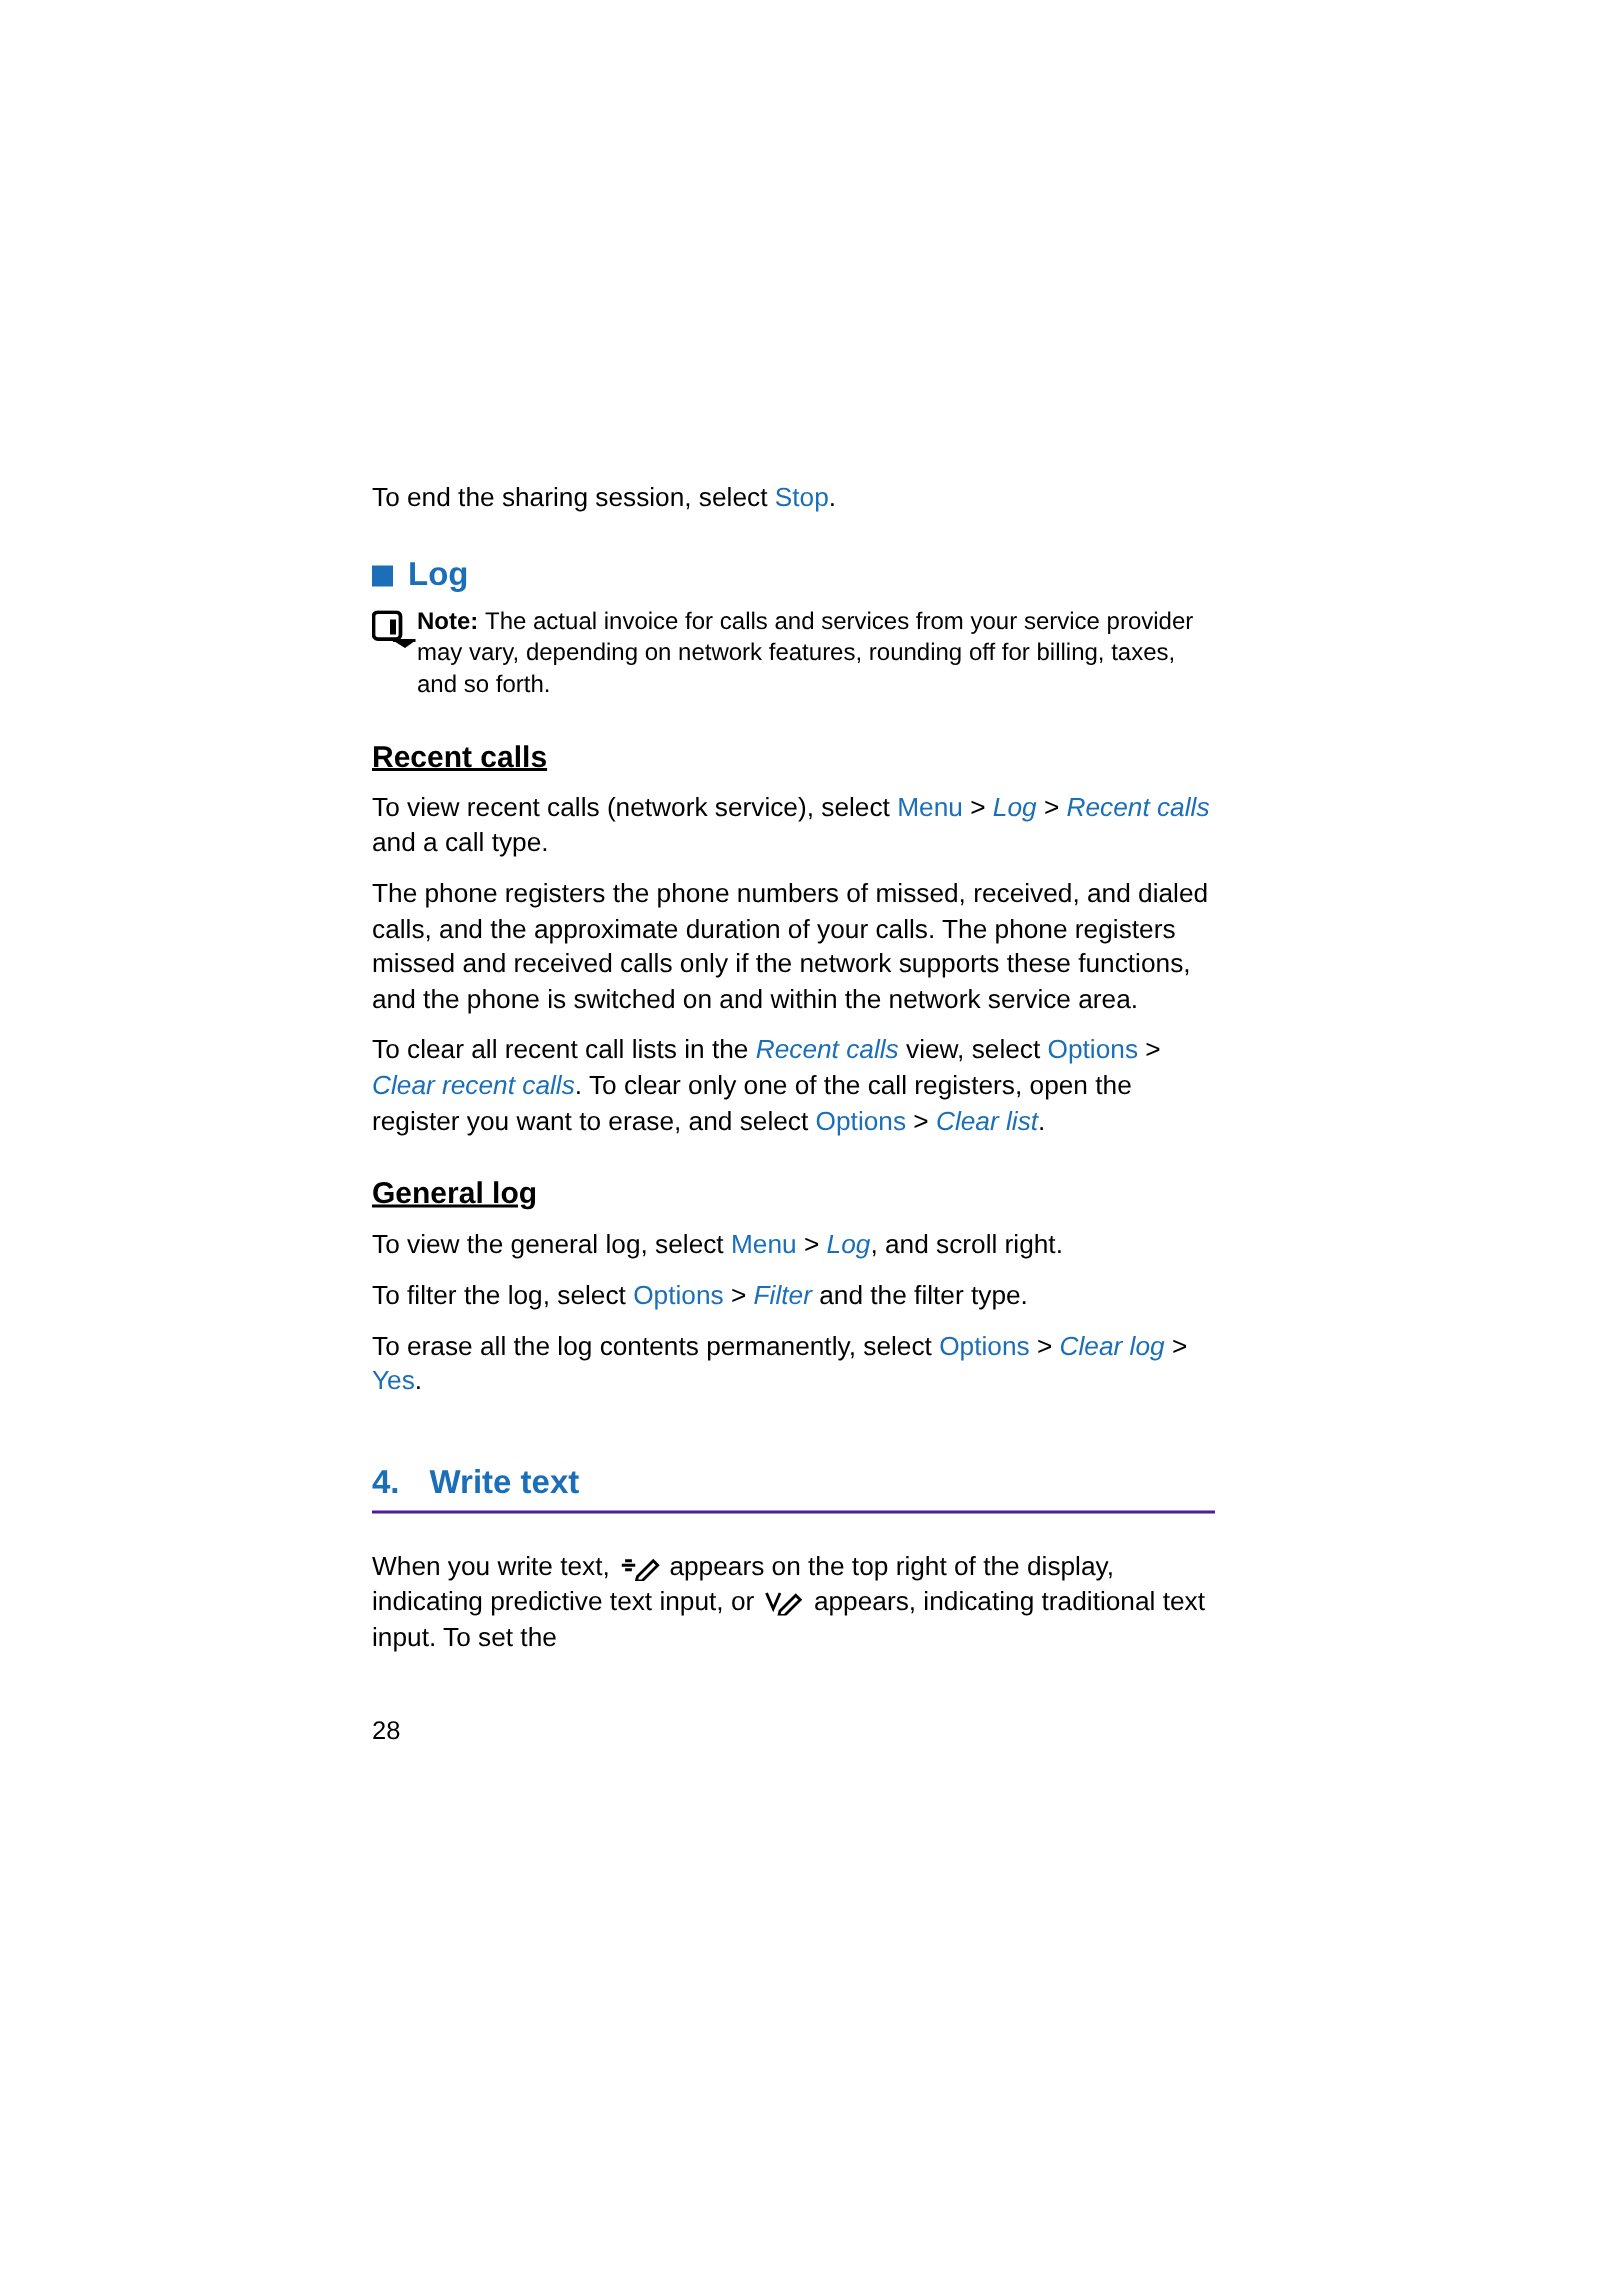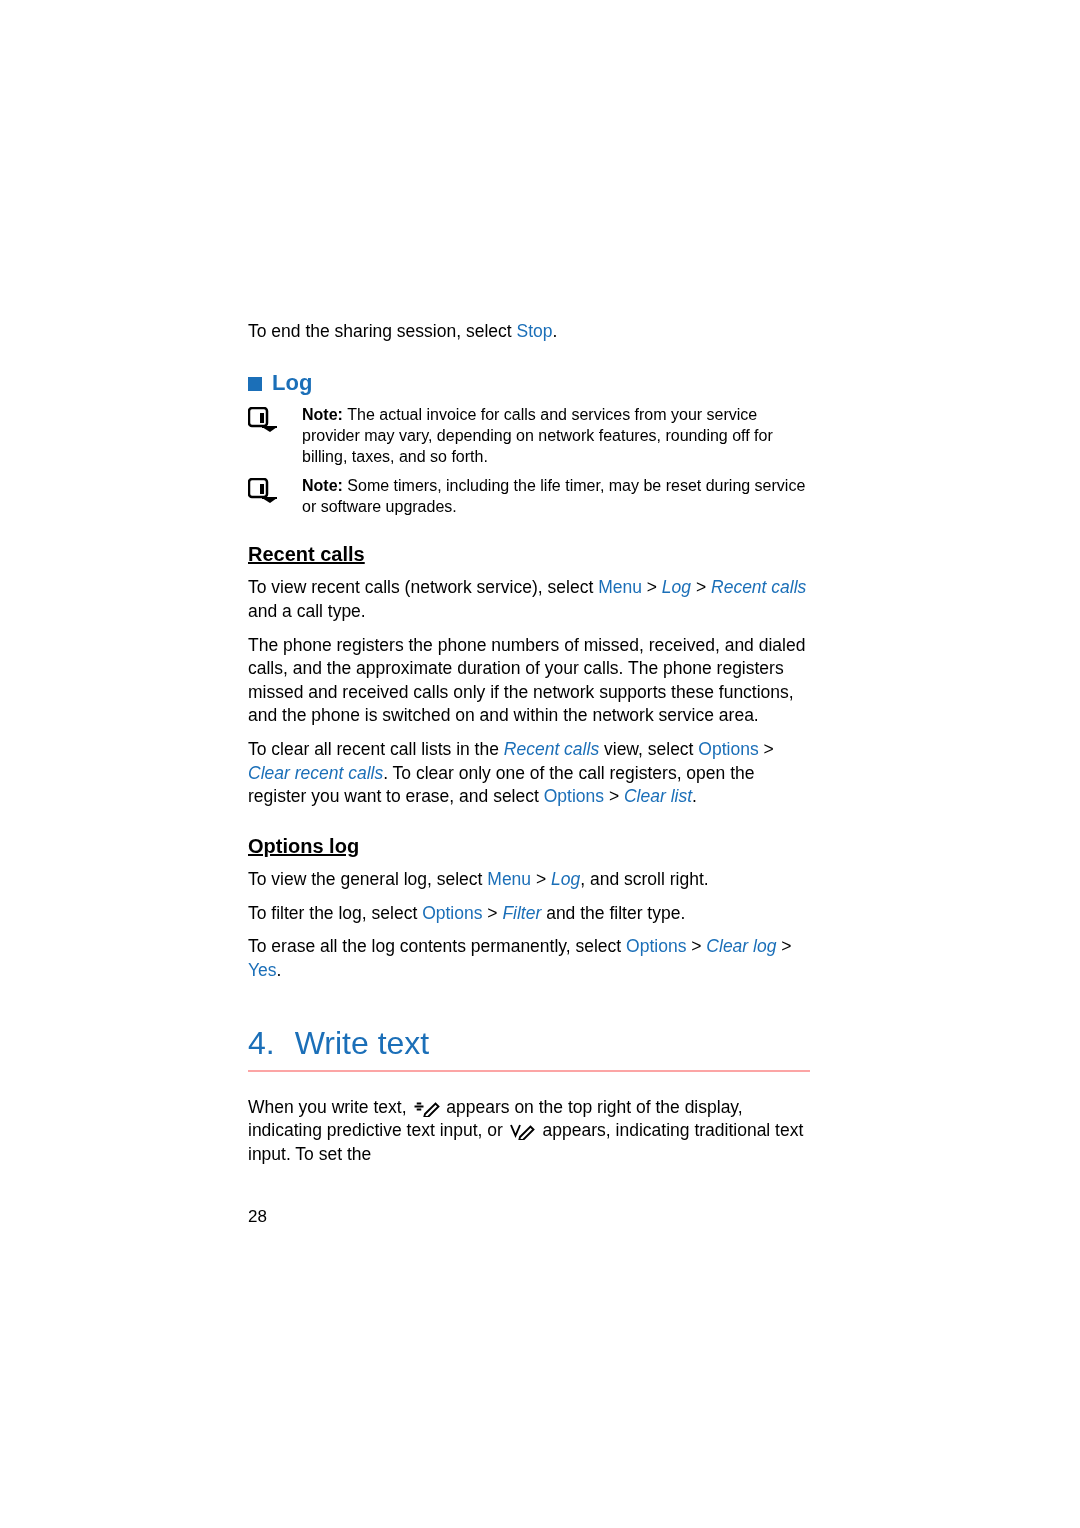--- a/index.html
+++ b/index.html
@@ -39,37 +39,37 @@
   .sub-h {
     font-weight: bold;
     font-size: 20px;
     text-decoration: underline;
     margin-top: 24px;
     margin-bottom: 8px;
   }
   .note-row {
     display: flex;
     align-items: flex-start;
-    gap: 24px;
+    gap: 0;
     margin-top: 8px;
     margin-bottom: 6px;
   }
   .note-row .txt {
     font-size: 16px;
     line-height: 1.3;
   }
   .note-icon {
     flex: 0 0 30px;
     margin-top: 2px;
   }
   .chap {
     color: #1b6fb8;
-    font-size: 32px;
-    font-weight: normal;
-    border-bottom: 2px solid #fca5a5;
+    font-size: 22px;
+    font-weight: bold;
+    border-bottom: 2px solid #4c1d95;
     padding-bottom: 4px;
     margin-top: 40px;
     margin-bottom: 24px;
   }
   .chap-num { margin-right: 20px; }
   .pencil-inline {
     display: inline-block;
     vertical-align: -4px;
     width: 30px;
     height: 18px;
@@ -100,46 +100,33 @@
         <rect x="12" y="6" width="4" height="10" fill="#000"></rect>
         <path d="M14 20 L29 20 L22 25 Z" fill="#000"></path>
         <path d="M14 20 L29 20" stroke="#000" stroke-width="2"></path>
       </svg>
     </span>
     <div class="txt">
       <b>Note: </b><span>The actual invoice for calls and services from your service provider may vary, depending on network features, rounding off for billing, taxes, and so forth.</span>
     </div>
   </div>
 
-  <div class="note-row">
-    <span class="note-icon">
-      <svg viewBox="0 0 30 26" width="30" height="26">
-        <rect x="1" y="1" width="18" height="18" rx="3" fill="none" stroke="#000" stroke-width="2.5"></rect>
-        <rect x="12" y="6" width="4" height="10" fill="#000"></rect>
-        <path d="M14 20 L29 20 L22 25 Z" fill="#000"></path>
-        <path d="M14 20 L29 20" stroke="#000" stroke-width="2"></path>
-      </svg>
-    </span>
-    <div class="txt">
-      <b>Note: </b><span>Some timers, including the life timer, may be reset during service or software upgrades.</span>
-    </div>
-  </div>
 
   <div class="sub-h">Recent calls</div>
   <p>
     <span>To view recent calls (network service), select </span><span class="accent">Menu</span><span> &gt; </span><span class="italic-accent">Log</span><span> &gt; </span><span class="italic-accent">Recent calls</span><span> and a call type.</span>
   </p>
 
   <p>The phone registers the phone numbers of missed, received, and dialed calls, and the approximate duration of your calls. The phone registers missed and received calls only if the network supports these functions, and the phone is switched on and within the network service area.</p>
 
   <p>
     <span>To clear all recent call lists in the </span><span class="italic-accent">Recent calls</span><span> view, select </span><span class="accent">Options</span><span> &gt; </span><span class="italic-accent">Clear recent calls</span><span>. To clear only one of the call registers, open the register you want to erase, and select </span><span class="accent">Options</span><span> &gt; </span><span class="italic-accent">Clear list</span><span>.</span>
   </p>
 
-  <div class="sub-h">Options log</div>
+  <div class="sub-h">General log</div>
 
   <p>
     <span>To view the general log, select </span><span class="accent">Menu</span><span> &gt; </span><span class="italic-accent">Log</span><span>, and scroll right.</span>
   </p>
 
   <p>
     <span>To filter the log, select </span><span class="accent">Options</span><span> &gt; </span><span class="italic-accent">Filter</span><span> and the filter type.</span>
   </p>
 
   <p>

